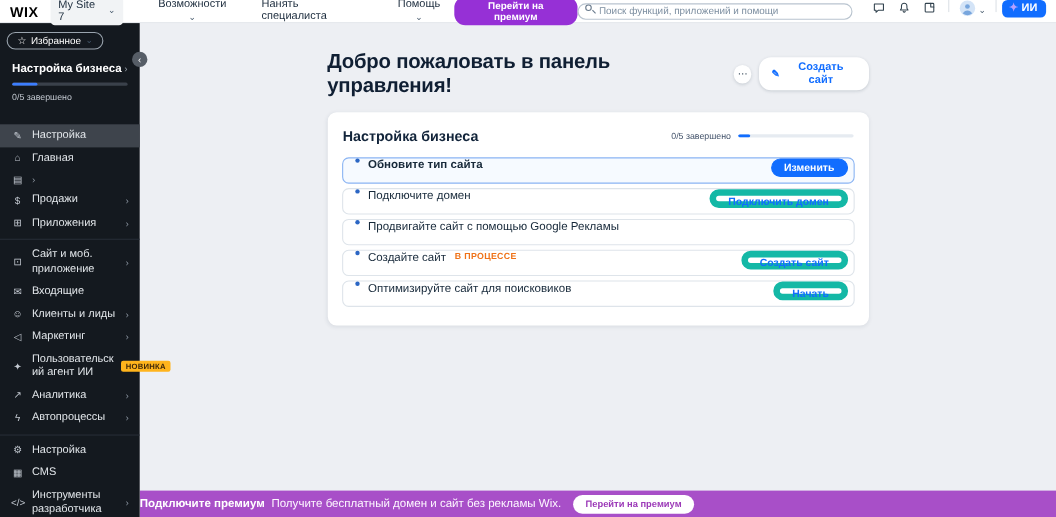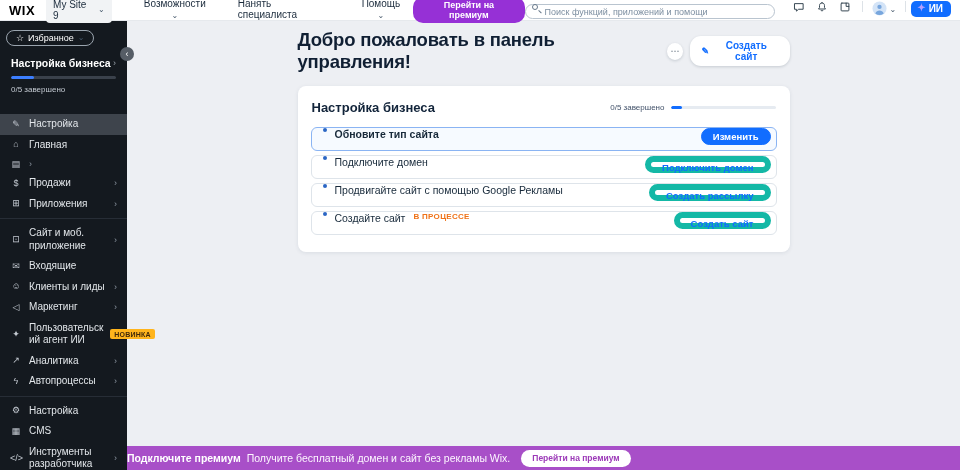--- a/index.html
+++ b/index.html
@@ -59,21 +59,21 @@
   .side-item.divider-before::before { content:""; position:absolute; top:-5px; left:0; right:0; height:1px; background:#272d36; }
   .si-icon { width:12px; flex-shrink:0; font-size:9px; color:#c4cad2; text-align:center; line-height:1; }
   .si-label { flex:1; white-space:pre-line; line-height:1.25; }
   .si-chevron { color:#8e98a3; font-size:9px; }
   .si-chevron:empty, .si-badge:empty { display:none; }
   .si-badge { background:#ffb41c; color:#41290a; font-size:7px; font-weight:700; padding:1.5px 4px;
               border-radius:2px; letter-spacing:.2px; }
 
   
   .main { flex:1; position:relative; overflow:hidden; }
-  .content { width:492px; margin:0 auto; padding-top:9px; }
+  .content { width:492px; margin:16px auto; padding-top:9px; }
   .main-head { display:flex; align-items:center; margin-bottom:13px; }
   .page-title { font-size:18.5px; font-weight:700; color:#101f33; letter-spacing:-.2px; }
   .head-actions { margin-left:auto; display:flex; align-items:center; gap:7px; }
   .more-btn { width:17px; height:17px; border-radius:50%; background:#fff; border:none;
               box-shadow:0 1px 3px rgba(22,45,61,.18); color:#2f4152; font-size:9px; cursor:pointer;
               display:flex; align-items:center; justify-content:center; padding:0; }
   .create-pill { background:#fff; border:none; border-radius:11px; box-shadow:0 1px 3px rgba(22,45,61,.18);
                  color:#116dff; font-size:10px; font-weight:700; padding:4px 11px; display:flex;
                  align-items:center; gap:5px; cursor:pointer; font-family:inherit; }
   .create-pill .pen { font-size:9px; }
@@ -108,21 +108,21 @@
                 font-weight:700; padding:3.5px 11px; margin-left:5px; cursor:pointer; font-family:inherit; }
 
   svg .st { fill:none; stroke:#32434f; stroke-width:1.3; stroke-linejoin:round; stroke-linecap:round; }
 </style>
 </head>
 <body>
 
 <header class="topbar">
   <span class="logo">WIX</span>
   <div class="site-pill">
-    <span>My Site 9</span>
+    <span>My Site 7</span>
     <span class="chev">⌄</span>
   </div>
   <nav style="display:flex">
       <span class="nav-item">
     <span>Возможности</span>
     <span class="chev">⌄</span>
   </span>
       <span class="nav-item">
     <span>Нанять специалиста</span>
     <span class="chev"></span>
@@ -326,28 +326,34 @@
     <span class="task-label">Подключите домен</span>
     <span class="task-badge"></span>
     <span class="task-spacer"></span>
     <button class="btn outline">Подключить домен</button>
   </div>
             <div class="task">
     <span class="dot"></span>
     <span class="task-label">Продвигайте сайт с помощью Google Рекламы</span>
     <span class="task-badge"></span>
     <span class="task-spacer"></span>
-    <button class="btn outline">Создать рассылку</button>
   </div>
             <div class="task">
     <span class="dot"></span>
     <span class="task-label">Создайте сайт</span>
     <span class="task-badge">В ПРОЦЕССЕ</span>
     <span class="task-spacer"></span>
     <button class="btn outline">Создать сайт</button>
+  </div>
+            <div class="task">
+    <span class="dot"></span>
+    <span class="task-label">Оптимизируйте сайт для поисковиков</span>
+    <span class="task-badge"></span>
+    <span class="task-spacer"></span>
+    <button class="btn outline">Начать</button>
   </div>
           </div>
       </section>
     </div>
 
     <footer class="banner">
       <span class="banner-bold">Подключите премиум</span>
       <span class="banner-text">Получите бесплатный домен и сайт без рекламы Wix.</span>
       <button class="banner-btn">Перейти на премиум</button>
     </footer>

